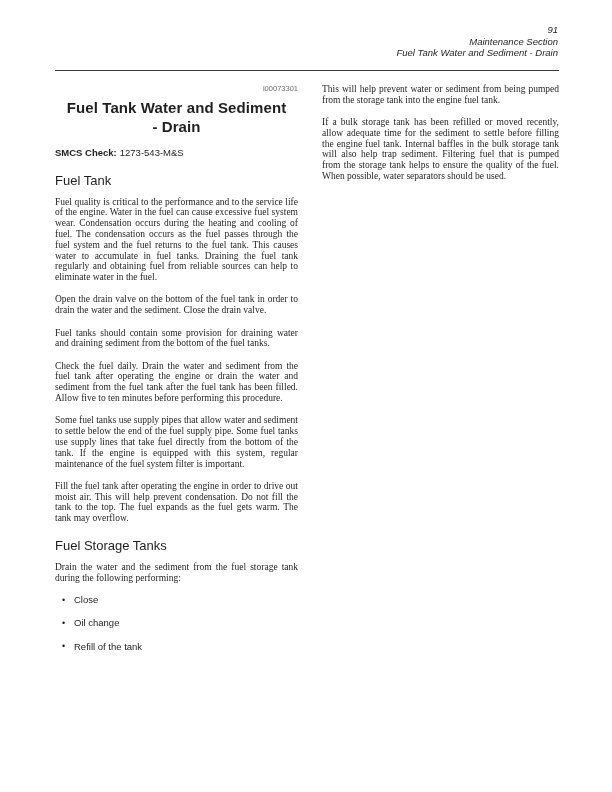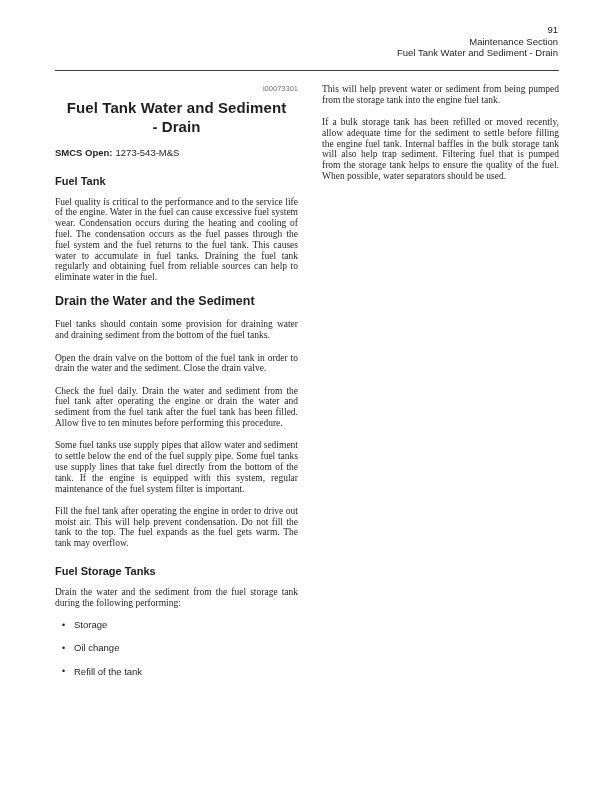--- a/index.html
+++ b/index.html
@@ -12,20 +12,21 @@
     color: #1f1f1f;
     overflow: hidden;
   }
   .page-header {
     position: absolute;
     top: 24px;
     right: 54px;
     text-align: right;
     font-size: 9.5px;
     line-height: 11.5px;
+    font-style: italic;
   }
   .rule {
     position: absolute;
     top: 70px;
     left: 55px;
     width: 504px;
     border: none;
     border-top: 1.2px solid #3c3c3c;
     margin: 0;
   }
@@ -48,23 +49,23 @@
     font-size: 15px;
     line-height: 19px;
     font-weight: bold;
     margin: 0 0 12px 0;
     text-align: center;
     letter-spacing: 0.1px;
   }
   .smcs { margin: 0; text-align: left; }
   .smcs b { margin-right: 3px; }
   h2.sec {
-    font-size: 11px;
+    font-size: 13px;
     line-height: 16px;
-    font-weight: bold;
+    font-weight: normal;
     margin: 14px 0 8px 0;
     text-align: left;
   }
   h3.sub {
     font-size: 12.5px;
     line-height: 15px;
     font-weight: bold;
     margin: 7px 0 10px 0;
     text-align: left;
   }
@@ -101,46 +102,45 @@
   <hr class="rule">
 
   <div class="col col-left">
     <div class="doc-id">i00073301</div>
 
     <h1 class="title">
       <div>Fuel Tank Water and Sediment</div>
       <div>- Drain</div>
     </h1>
 
-    <p class="smcs"><b>SMCS Open:</b><span>1273-543-M&amp;S</span></p>
+    <p class="smcs"><b>SMCS Check:</b><span>1273-543-M&amp;S</span></p>
 
     <h2 class="sec">Fuel Tank</h2>
 
     <p class="body">Fuel quality is critical to the performance and to the service life of the engine. Water in the fuel can cause excessive fuel system wear. Condensation occurs during the heating and cooling of fuel. The condensation occurs as the fuel passes through the fuel system and the fuel returns to the fuel tank. This causes water to accumulate in fuel tanks. Draining the fuel tank regularly and obtaining fuel from reliable sources can help to eliminate water in the fuel.</p>
 
-    <h3 class="sub">Drain the Water and the Sediment</h3>
+
+    <p class="body">Open the drain valve on the bottom of the fuel tank in order to drain the water and the sediment. Close the drain valve.</p>
 
     <p class="body">Fuel tanks should contain some provision for draining water and draining sediment from the bottom of the fuel tanks.</p>
-
-    <p class="body">Open the drain valve on the bottom of the fuel tank in order to drain the water and the sediment. Close the drain valve.</p>
 
     <p class="body">Check the fuel daily. Drain the water and sediment from the fuel tank after operating the engine or drain the water and sediment from the fuel tank after the fuel tank has been filled. Allow five to ten minutes before performing this procedure.</p>
 
     <p class="body">Some fuel tanks use supply pipes that allow water and sediment to settle below the end of the fuel supply pipe. Some fuel tanks use supply lines that take fuel directly from the bottom of the tank. If the engine is equipped with this system, regular maintenance of the fuel system filter is important.</p>
 
     <p class="body">Fill the fuel tank after operating the engine in order to drive out moist air. This will help prevent condensation. Do not fill the tank to the top. The fuel expands as the fuel gets warm. The tank may overflow.</p>
 
     <h2 class="sec">Fuel Storage Tanks</h2>
 
     <p class="body">Drain the water and the sediment from the fuel storage tank during the following performing:</p>
 
     <ul class="bullet-list">
       <li>
         <span class="bullet">•</span>
-        <span>Storage</span>
+        <span>Close</span>
       </li>
       <li>
         <span class="bullet">•</span>
         <span>Oil change</span>
       </li>
       <li>
         <span class="bullet">•</span>
         <span>Refill of the tank</span>
       </li>
     </ul>

